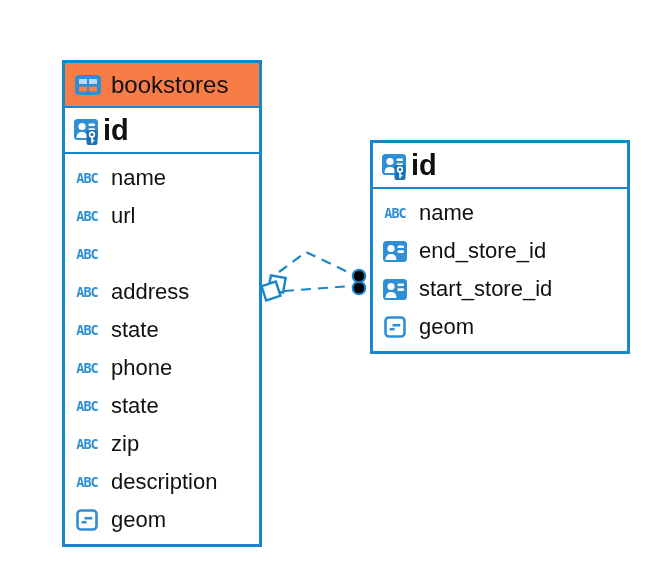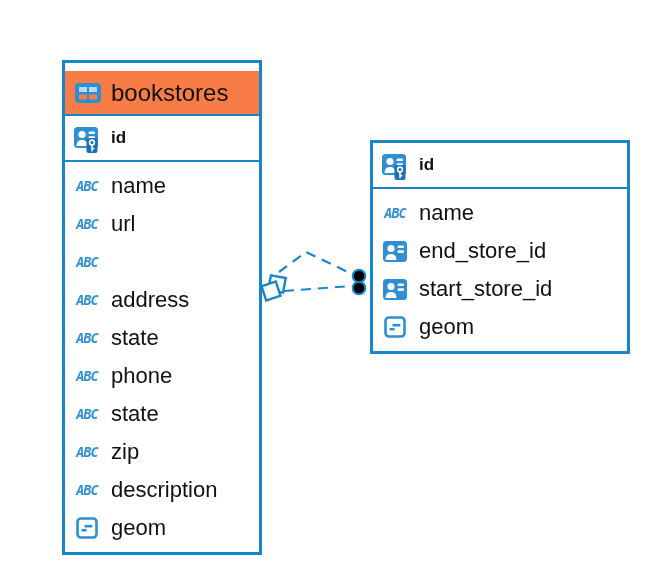--- a/index.html
+++ b/index.html
@@ -13,29 +13,29 @@
     border:3px solid var(--table-border,#1886ca);
     box-sizing:content-box;
   }
   #table-bookstores{left:62px;top:60px;width:194px;}
   #table-routes{left:370px;top:140px;width:254px;}
   .tbl-header{
     height:43px;display:flex;align-items:center;gap:9px;padding:0 9px;
     font-size:24px;border-bottom:2px solid var(--table-border,#1886ca);
     white-space:nowrap;
   }
-  .hdr-orange{background:var(--bookstores-header,#f87c46);margin-top:8px;--hdr-cell:var(--bookstores-header,#f87c46);}
+  .hdr-orange{background:var(--bookstores-header,#f87c46);--hdr-cell:var(--bookstores-header,#f87c46);}
   .hdr-gray{background:var(--routes-header,#e9e9e9);--hdr-cell:var(--routes-header,#e9e9e9);}
   .pk-section{border-bottom:2px solid var(--table-border,#1886ca);}
-  .pk-row{height:44px;display:flex;align-items:center;gap:10px;padding:0 8px;
-    font-size:17px;font-weight:700;}
+  .pk-row{height:44px;display:flex;align-items:center;gap:2px;padding:0 8px;
+    font-size:29px;font-weight:700;}
   .col-section{padding:5px 0;}
   .col-row{height:38px;display:flex;align-items:center;gap:10px;padding:0 8px;
     font-size:22px;white-space:nowrap;}
-  .icon-box{display:flex;justify-content:center;width:28px;flex:0 0 28px;font-style:italic;}
+  .icon-box{display:flex;justify-content:center;width:28px;flex:0 0 28px;}
   .icon-table{width:26px;height:20px;}
   .icon-pk{width:26px;height:26px;margin-top:4px;}
   .icon-ref{width:24px;height:21px;}
   .icon-geom{width:22px;height:22px;}
   .abc{
     font-family:"DejaVu Sans Mono",monospace;font-weight:bold;font-size:13.5px;
     letter-spacing:-1px;color:var(--icon-blue,#2e8fd4);
   }
   .i-blue{fill:var(--icon-blue,#2e8fd4);}
   .i-cellt{fill:var(--icon-cell-light,#bcdaf2);}

